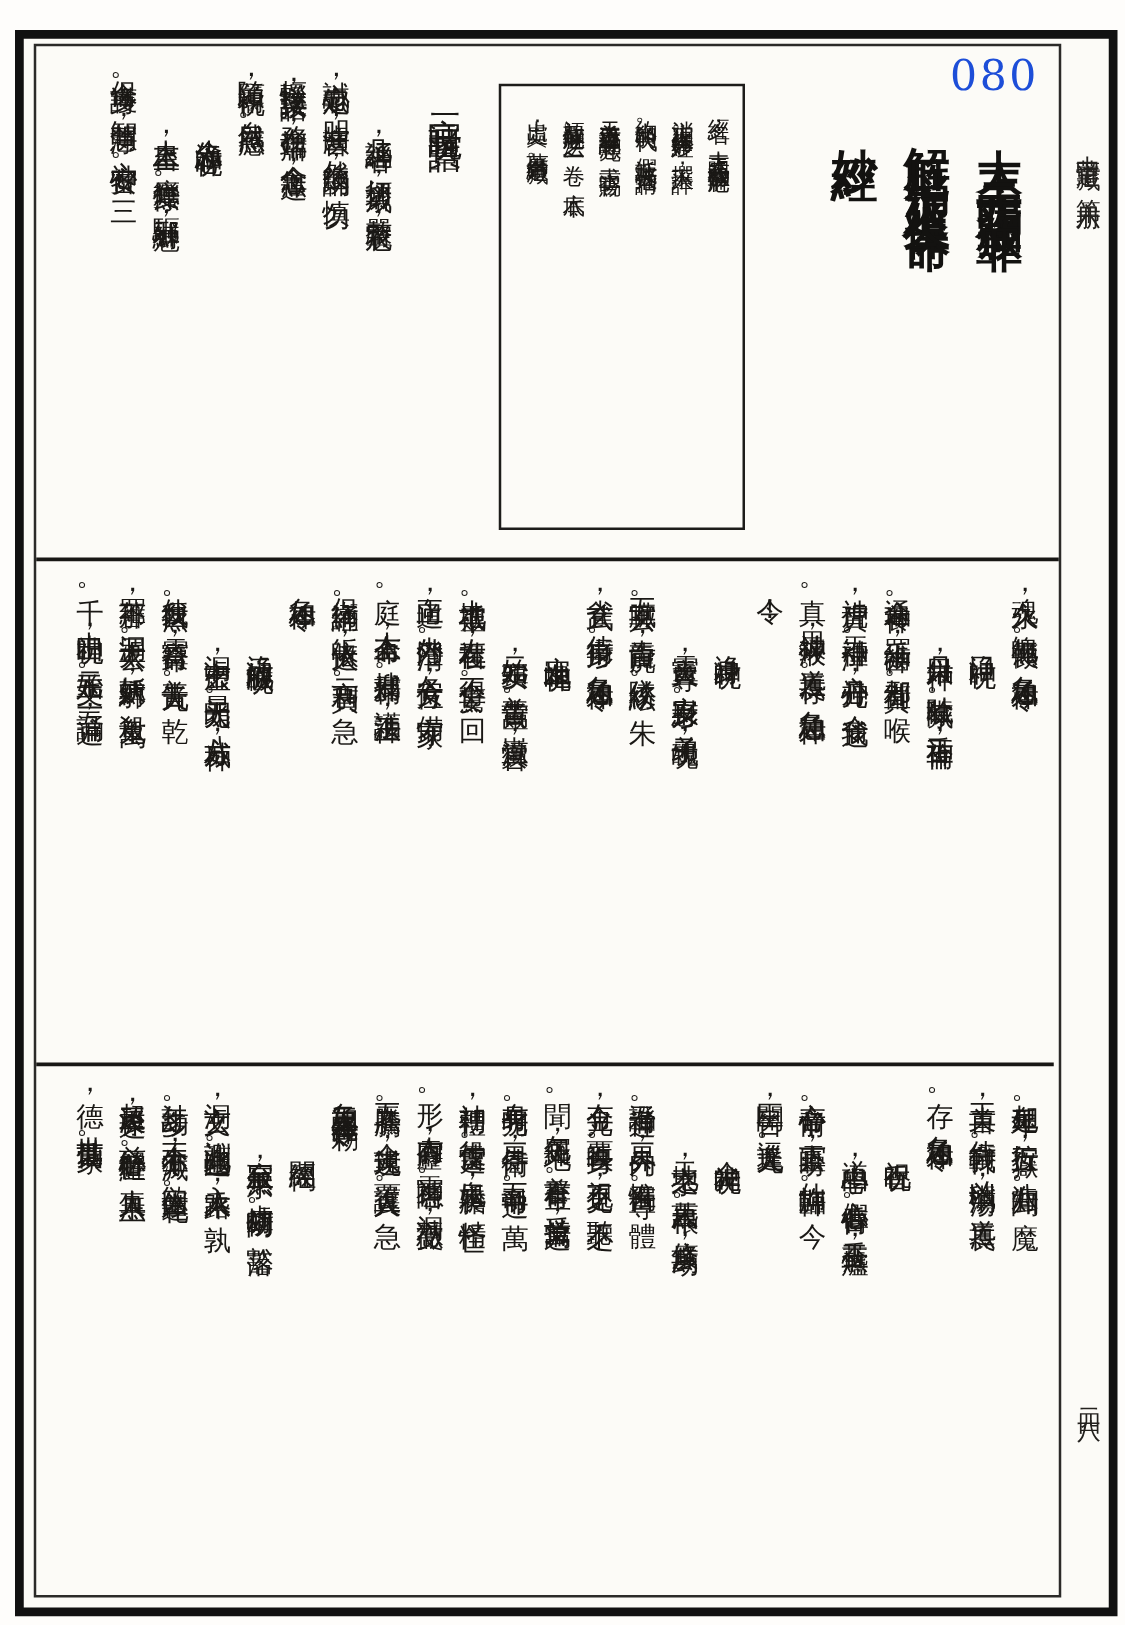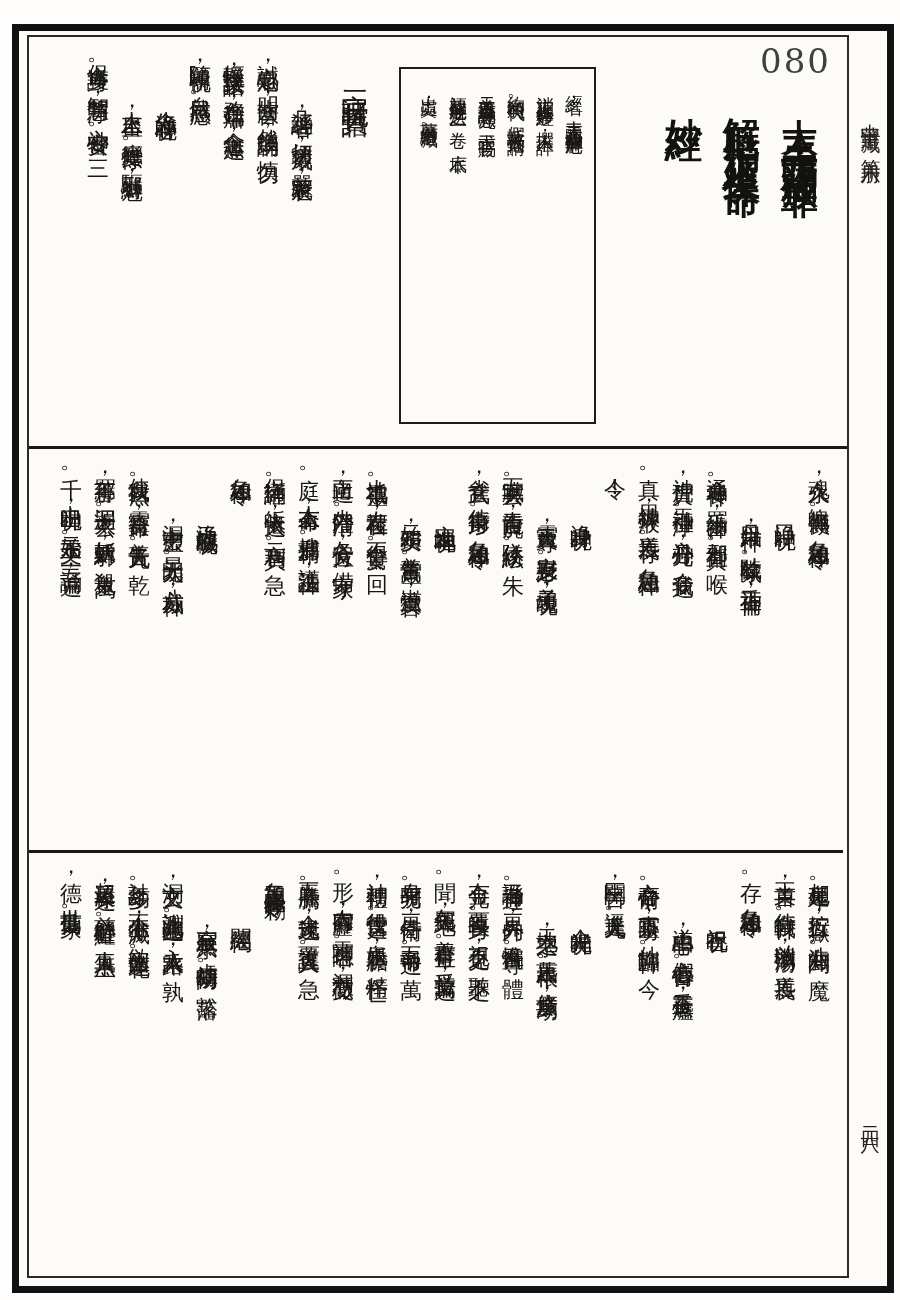--- a/index.html
+++ b/index.html
@@ -22,21 +22,21 @@
   .col.heading{font-size:27px;width:31px;line-height:31px;letter-spacing:4px;
     padding-top:22px;margin-left:26px;}
   .col.subhead{padding-top:46px;}
   .col.para{padding-top:46px;}
   
   .title-area{position:absolute;top:0;right:0;width:210px;height:100%;
     writing-mode:vertical-rl;padding:52px 26px 8px 0;box-sizing:border-box;}
   .title-col{display:block;width:42px;margin-left:16px;font-size:37px;line-height:42px;
     font-weight:bold;letter-spacing:9px;color:#131210;}
   .folio{position:absolute;top:4px;right:16px;font-size:34px;letter-spacing:2px;
-    color:#404040;writing-mode:horizontal-tb;}
+    color:#1d4ed8;writing-mode:horizontal-tb;}
   .colophon-box{position:absolute;left:370px;top:30px;width:197px;height:357px;
     border:2px solid #1d1c1a;box-sizing:border-box;writing-mode:vertical-rl;
     padding:13px 10px;background:#fcfbf7;}
   .box-col{display:block;width:20px;margin-left:9px;font-size:18px;line-height:20px;
     letter-spacing:2px;color:#1a1815;}
   .band1-text{position:absolute;left:0;top:0;width:348px;height:100%;
     writing-mode:vertical-rl;padding:10px 6px 8px 14px;box-sizing:border-box;}
   
   .margin-label{position:absolute;writing-mode:vertical-rl;text-orientation:upright;
     color:#23211e;}

